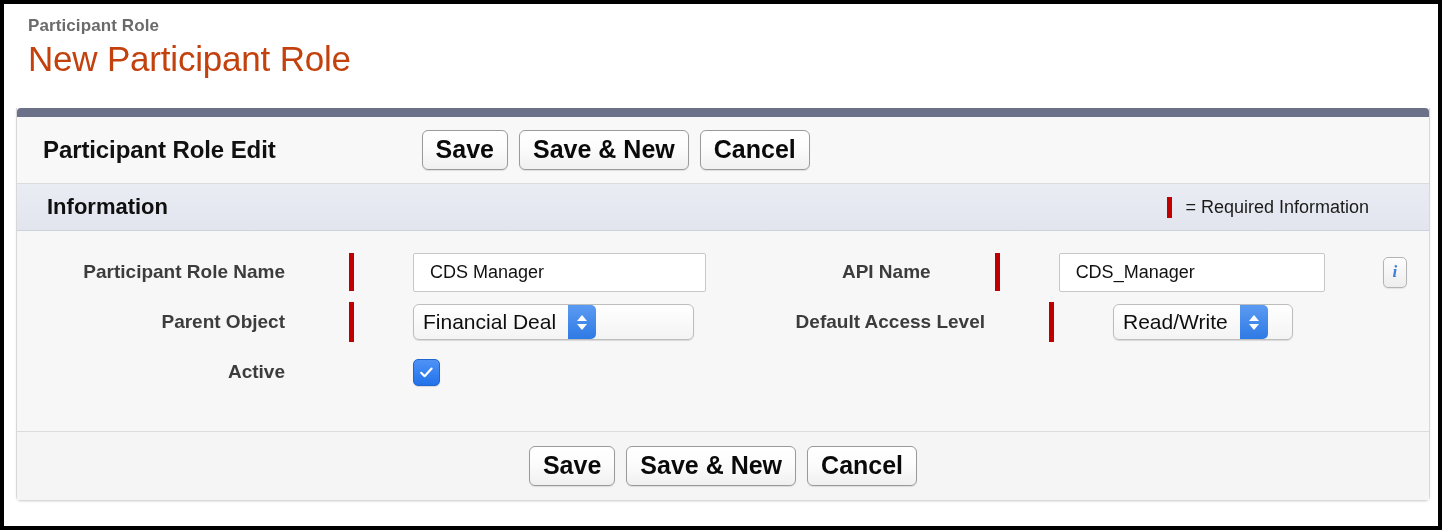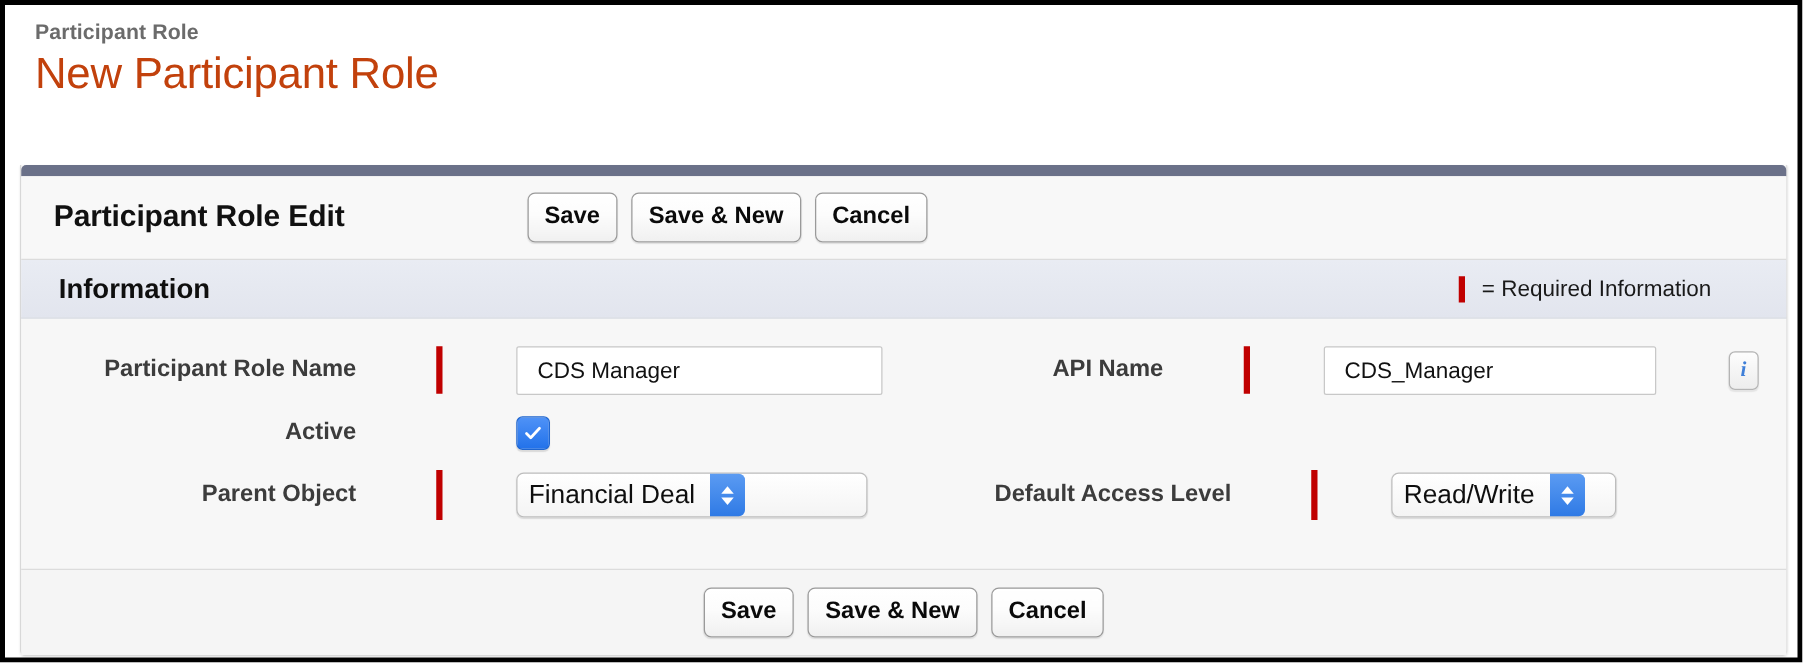--- a/index.html
+++ b/index.html
@@ -50,21 +50,20 @@
     position: absolute;
     left: 12px;
     top: 104px;
     width: 1414px;
     box-sizing: border-box;
     background: #f7f7f7;
     border: 1px solid #d8d8d8;
     border-top: none;
     border-radius: 0 0 5px 5px;
     box-shadow: 0 1px 2px rgba(0,0,0,0.10);
-    margin-top: 24px;
   }
   .panel-topbar {
     height: 9px;
     background: #6b7189;
     border-radius: 4px 4px 0 0;
   }
 
   
   .toolbar {
     display: flex;
@@ -81,21 +80,21 @@
     color: #111111;
     letter-spacing: -0.1px;
   }
   .btn-group {
     display: flex;
     gap: 11px;
     margin-left: 146px;
   }
   .btn {
     font-family: "Liberation Sans", sans-serif;
-    font-size: 19px;
+    font-size: 25px;
     font-weight: bold;
     color: #0a0a0a;
     background: linear-gradient(180deg, #ffffff 0%, #fcfcfc 45%, #f0f0f0 100%);
     border: 1px solid #9a9a9a;
     border-radius: 6px;
     padding: 7px 13px 9px 13px;
     line-height: 22px;
     cursor: pointer;
     box-shadow: 0 1px 1px rgba(0,0,0,0.10), inset 0 1px 0 #ffffff;
   }
@@ -313,32 +312,20 @@
         <div class="field field-left">
           <div class="field-label">Participant Role Name</div>
           <div class="req-bar"></div>
           <input class="text-input input-name" type="text" value="CDS Manager" style="">
         </div>
         <div class="field field-right">
           <div class="field-label">API Name</div>
           <div class="req-bar"></div>
           <input class="text-input input-api" type="text" value="CDS_Manager" style="">
           <div class="info-btn">i</div>
-        </div>
-      </div>
-
-      <div class="form-row">
-        <div class="field field-left">
-          <div class="field-label">Active</div>
-          <div class="req-spacer"></div>
-          <div class="checkbox">
-            <svg width="17" height="17" viewBox="0 0 17 17" aria-hidden="true">
-              <path d="M3.2 8.8 L6.6 12.2 L13.6 4.6" fill="none" stroke="#ffffff" stroke-width="2.2" stroke-linecap="round" stroke-linejoin="round"></path>
-            </svg>
-          </div>
         </div>
       </div>
 
       <div class="form-row">
         <div class="field field-left">
           <div class="field-label">Parent Object</div>
           <div class="req-bar tall"></div>
           <div class="select-wrap sel-parent">
             <span class="select-value">Financial Deal</span>
             <span class="select-arrow">
@@ -353,20 +340,32 @@
           <div class="select-wrap sel-access">
             <span class="select-value">Read/Write</span>
             <span class="select-arrow">
               <span class="chev up"></span>
               <span class="chev down"></span>
             </span>
           </div>
         </div>
       </div>
 
+      <div class="form-row">
+        <div class="field field-left">
+          <div class="field-label">Active</div>
+          <div class="req-spacer"></div>
+          <div class="checkbox">
+            <svg width="17" height="17" viewBox="0 0 17 17" aria-hidden="true">
+              <path d="M3.2 8.8 L6.6 12.2 L13.6 4.6" fill="none" stroke="#ffffff" stroke-width="2.2" stroke-linecap="round" stroke-linejoin="round"></path>
+            </svg>
+          </div>
+        </div>
+      </div>
+
     </div>
 
     <div class="panel-footer">
       <button class="btn">Save</button>
       <button class="btn">Save &amp; New</button>
       <button class="btn">Cancel</button>
     </div>
 
   </div>
 </div>

